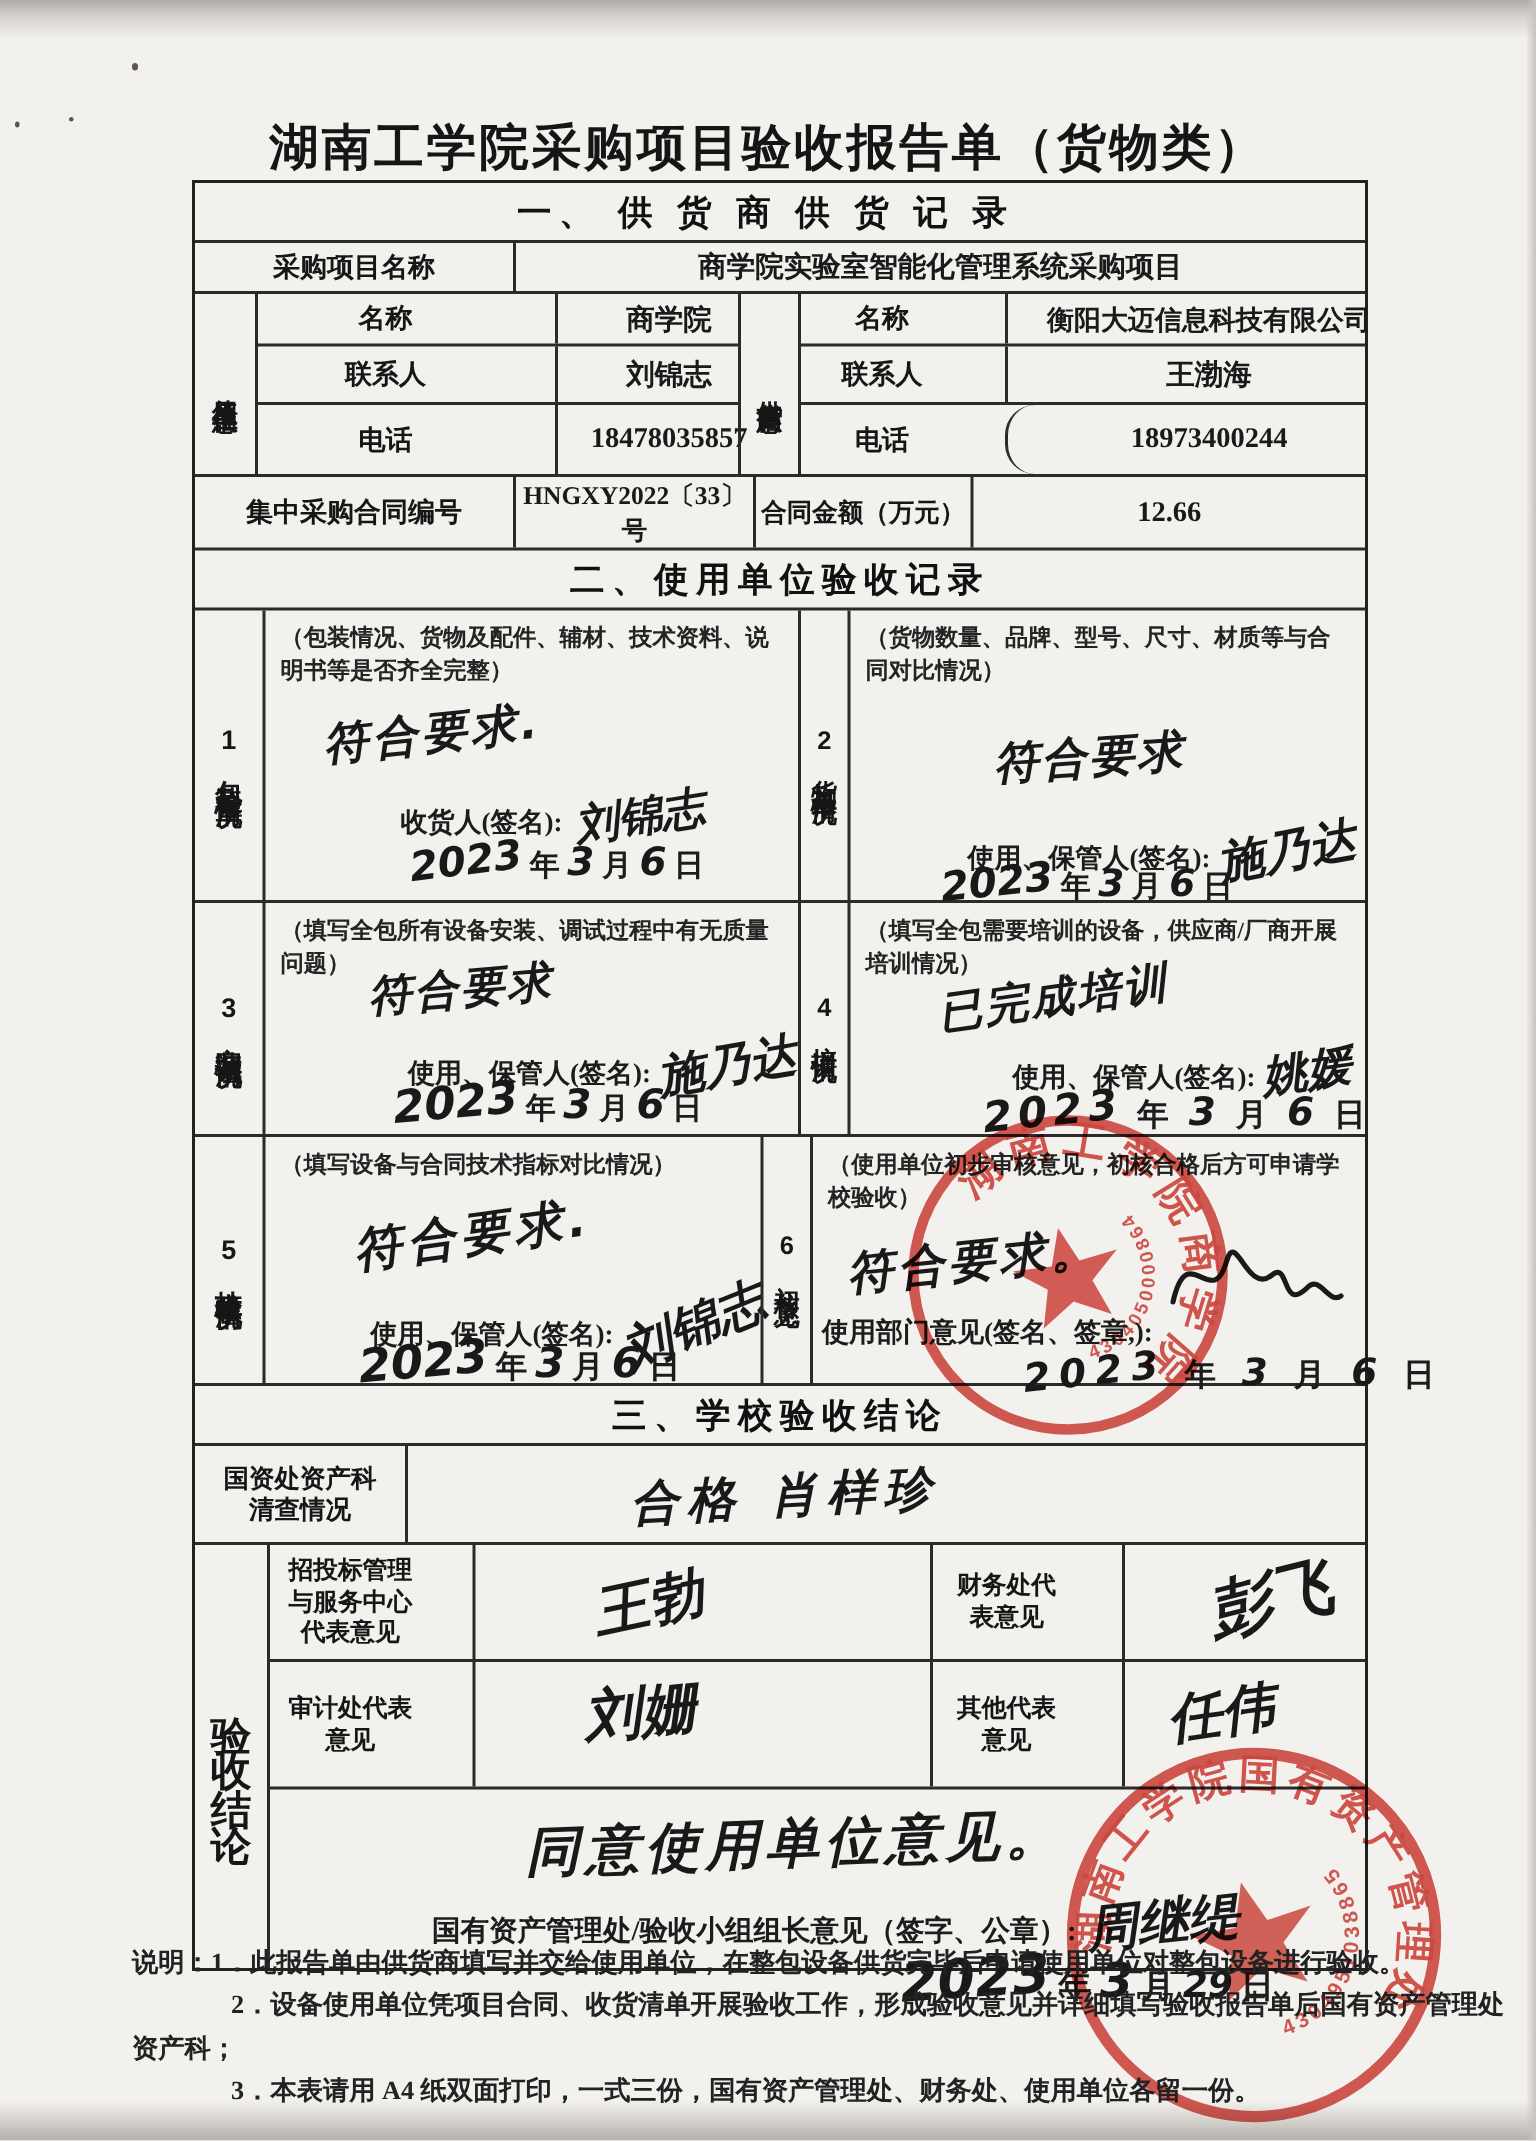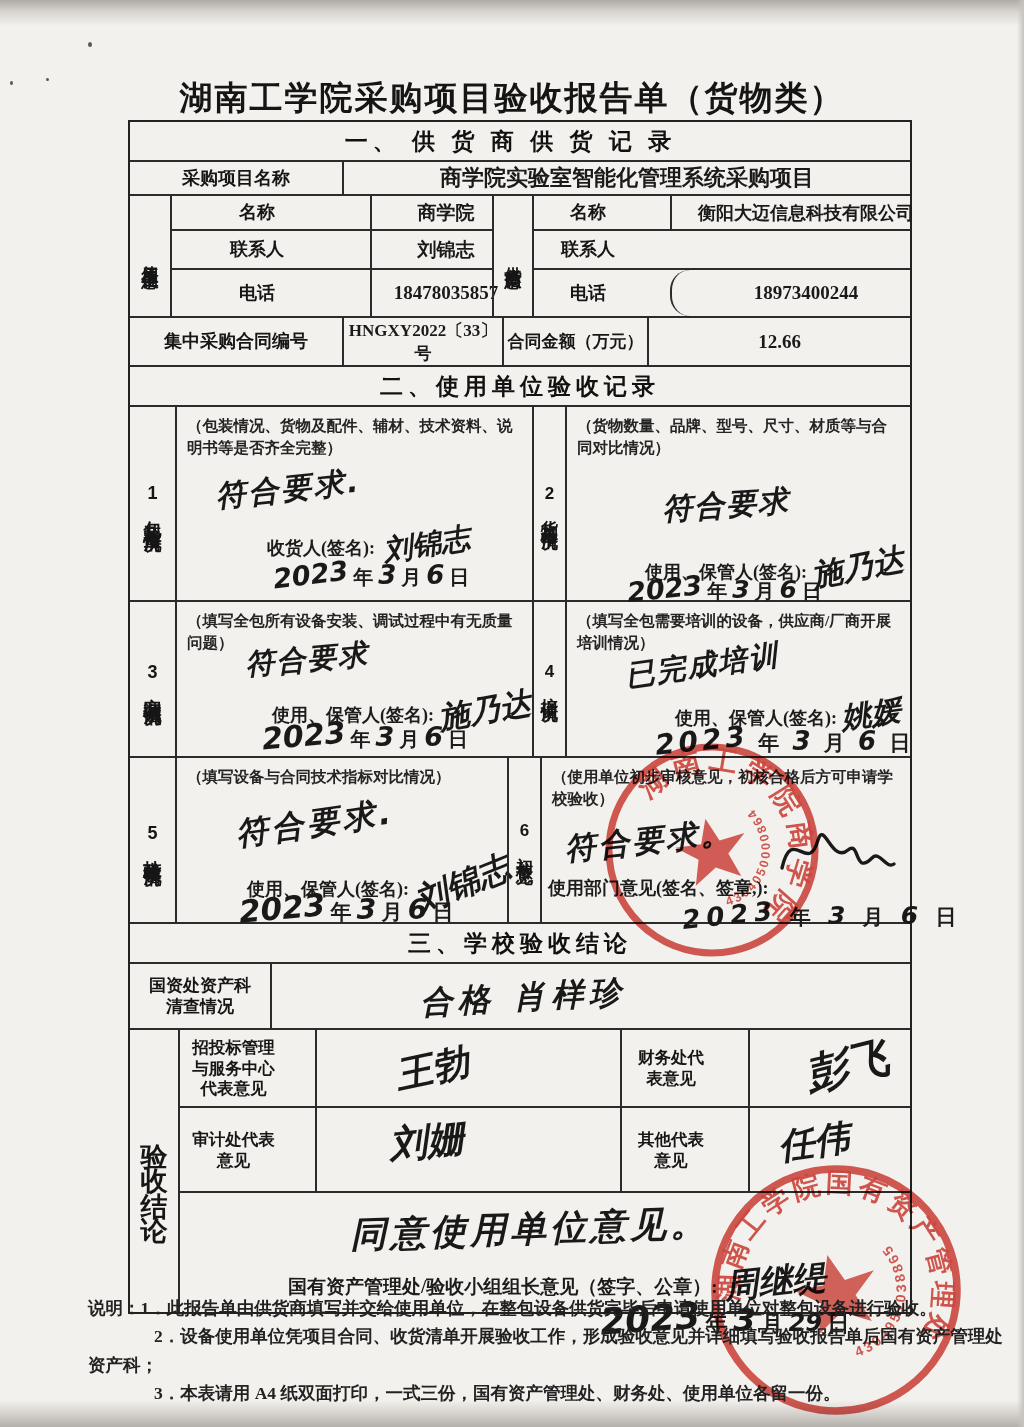--- a/index.html
+++ b/index.html
@@ -64,21 +64,21 @@
 <div class="abs title">湖南工学院采购项目验收报告单（货物类）</div>
 
 <div class="abs tbl">
 
   <div class="row" style="height:38px;">
     <div class="sechead" style="width:761px;">一、 供 货 商 供 货 记 录</div>
   </div>
 
   <div class="row" style="height:32px;">
     <div class="lab" style="width:212px;border-radius:13px;">采购项目名称</div>
-    <div class="val" style="width:568px;font-size:22px;">商学院实验室智能化管理系统采购项目</div>
+    <div class="val" style="width:568px;font-size:19px;">商学院实验室智能化管理系统采购项目</div>
   </div>
 
   <div class="row" style="height:120px;">
     <div class="vlab" style="width:40px;">
       <span style="font-size:17px;letter-spacing:1px;">使用单位信息</span>
     </div>
     <div class="col" style="width:322px;">
       <div class="srow" style="height:33px;">
         <div class="lab" style="width:170px;">名称</div>
         <div class="val" style="width:150px;">商学院</div>
@@ -95,20 +95,21 @@
     <div class="vlab" style="width:40px;">
       <span style="font-size:17px;letter-spacing:1px;">供货商信息</span>
     </div>
     <div class="col" style="width:378px;">
       <div class="srow" style="height:33px;">
         <div class="lab" style="width:108px;">名称</div>
         <div class="val" style="width:270px;font-size:18px;">衡阳大迈信息科技有限公司</div>
       </div>
       <div class="srow" style="height:39px;">
         <div class="lab" style="width:108px;">联系人</div>
+        <div class="val" style="width:270px;">王渤海</div>
       </div>
       <div class="srow" style="height:48px;">
         <div class="lab" style="width:108px;">电话</div>
         <div class="val" style="width:270px;border-radius:20px;">18973400244</div>
       </div>
     </div>
   </div>
 
   <div class="row" style="height:47px;">
     <div class="lab" style="width:212px;">集中采购合同编号</div>

